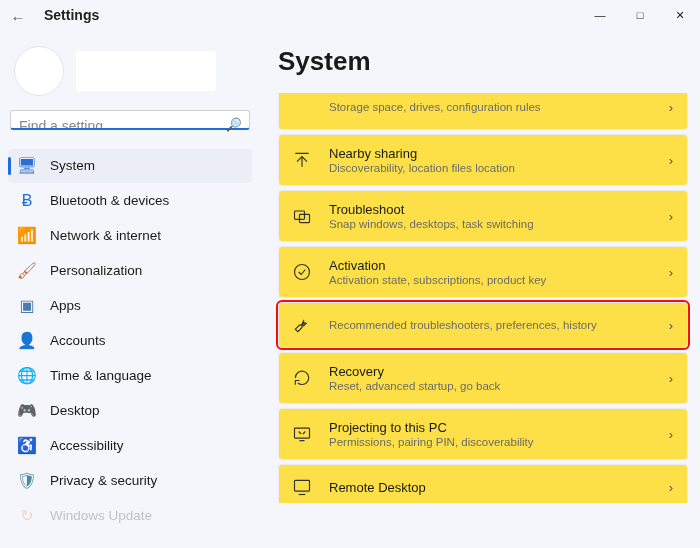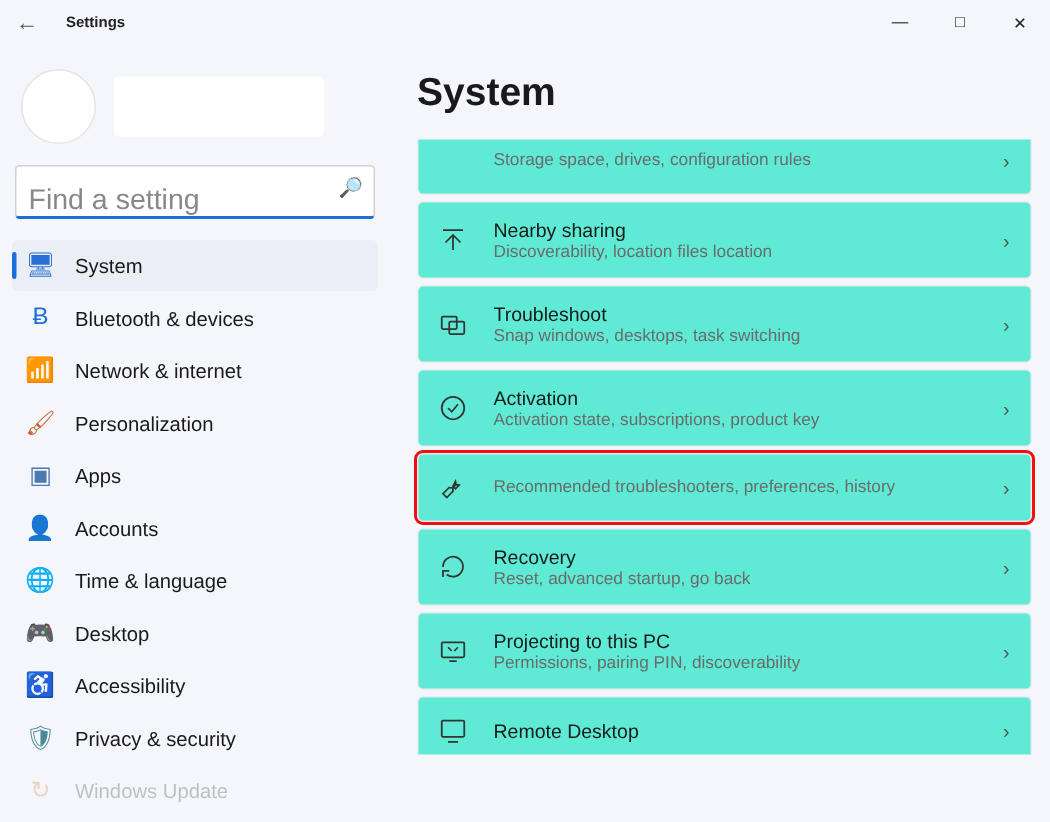--- a/index.html
+++ b/index.html
@@ -1,39 +1,39 @@
 <!DOCTYPE html>
 <html><head>
 <meta charset="utf-8">
 <style>
 *{box-sizing:border-box;margin:0;padding:0;font-family:"Segoe UI",Arial,sans-serif}
 body{width:700px;height:548px;background:#f5f6fb;overflow:hidden;position:relative}
 .titlebar{height:30px;display:flex;align-items:center;padding:0 10px}
 .back-arrow{width:16px;height:16px;display:flex;align-items:center;justify-content:center;color:#555;font-size:15px}
-.title{margin-left:18px;font-size:10px;color:#222;font-weight:600}
+.title{margin-left:18px;font-size:14px;color:#222;font-weight:600}
 .win-controls{position:absolute;right:0;top:0;display:flex}
 .win-btn{width:40px;height:30px;display:flex;align-items:center;justify-content:center;font-size:11px;color:#222}
 .layout{display:flex;height:calc(100% - 30px)}
 .sidebar{width:260px;padding:8px 8px 0 8px;display:flex;flex-direction:column}
 .profile{display:flex;align-items:center;padding:8px 6px 14px 6px;gap:12px}
 .avatar{width:50px;height:50px;border-radius:50%;background:#fff;border:1px solid #e5e5e5}
 .profile-text{height:40px;width:140px;background:#fff;border-radius:3px}
 .search-wrap{position:relative;margin:0 2px 14px 2px}
-.search{width:100%;height:36px;border:1px solid #d0d0d0;border-bottom:2px solid #1a6fd8;background:#fff;border-radius:3px;padding:12px 30px 0 8px;font-size:19px;color:#666;outline:none}
+.search{width:100%;height:20px;border:1px solid #d0d0d0;border-bottom:2px solid #1a6fd8;background:#fff;border-radius:3px;padding:12px 30px 0 8px;font-size:14px;color:#666;outline:none}
 .search::placeholder{color:#888}
 .search-icon{position:absolute;right:8px;top:7px;color:#666;font-size:13px;transform:scaleX(-1)}
 .nav{display:flex;flex-direction:column;gap:1px;overflow:hidden}
 .nav-item{display:flex;align-items:center;gap:14px;padding:8px 10px;border-radius:4px;font-size:13.5px;color:#1a1a1a;position:relative}
 .nav-item.active{background:#eceef5}
 .nav-item.active::before{content:"";position:absolute;left:0;top:8px;bottom:8px;width:3px;background:#1a6fd8;border-radius:2px}
 .nav-icon{width:18px;height:18px;display:flex;align-items:center;justify-content:center;font-size:16px}
 .main{flex:1;padding:8px 12px 0 18px;overflow:hidden}
 .page-title{font-size:26px;font-weight:600;color:#1a1a1a;margin:8px 0 16px 0}
 .cards{display:flex;flex-direction:column;gap:4px}
-.card{background:#5eead4;border:1px solid #ebebef;border-radius:4px;padding:11px 12px;display:flex;align-items:center;gap:16px;position:relative}
+.card{background:#fde047;border:1px solid #ebebef;border-radius:4px;padding:11px 12px;display:flex;align-items:center;gap:16px;position:relative}
 .card.cut-top{border-top:none;border-top-left-radius:0;border-top-right-radius:0;padding-top:3px}
 .card.cut-bottom{border-bottom:none;border-bottom-left-radius:0;border-bottom-right-radius:0;padding-bottom:5px}
 .card.highlight{outline:2px solid #e11;outline-offset:0}
 .card-icon{width:22px;height:22px;display:flex;align-items:center;justify-content:center;color:#333;flex-shrink:0}
 .card-icon svg{width:20px;height:20px;stroke:#333;fill:none;stroke-width:1.4}
 .card-body{flex:1;display:flex;flex-direction:column;gap:1px}
 .card-title{font-size:13px;color:#1a1a1a}
 .card-sub{font-size:11.5px;color:#6b6b6b}
 .chev{color:#555;font-size:13px;padding-right:2px}
 .card.cut-top .card-icon{visibility:hidden}

